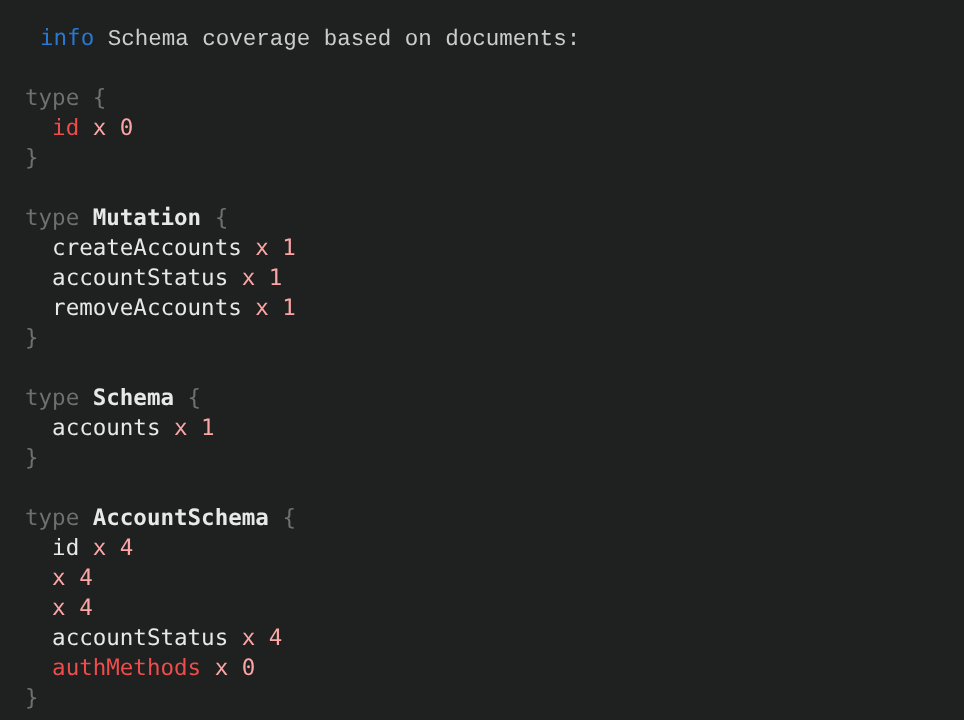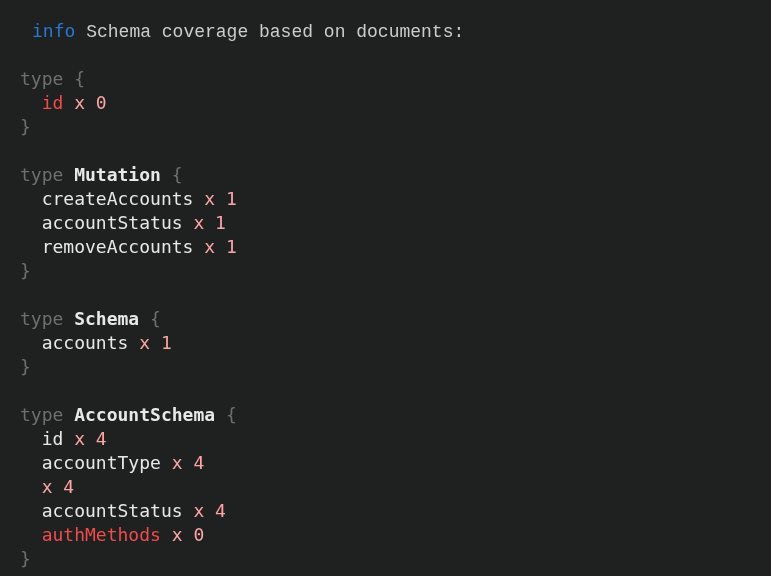--- a/index.html
+++ b/index.html
@@ -125,21 +125,20 @@
     <div class="line">
       <span class="kw">type</span>
       <span class="type-name">AccountSchema</span>
       <span class="kw">{</span>
     </div>
     <div class="line field-line">
       <span class="field-name">id</span>
       <span class="count">x 4</span>
     </div>
     <div class="line field-line">
-      <span class="field-name">accountType</span>
       <span class="count">x 4</span>
     </div>
     <div class="line field-line">
       <span class="count">x 4</span>
     </div>
     <div class="line field-line">
       <span class="field-name">accountStatus</span>
       <span class="count">x 4</span>
     </div>
     <div class="line field-line">

